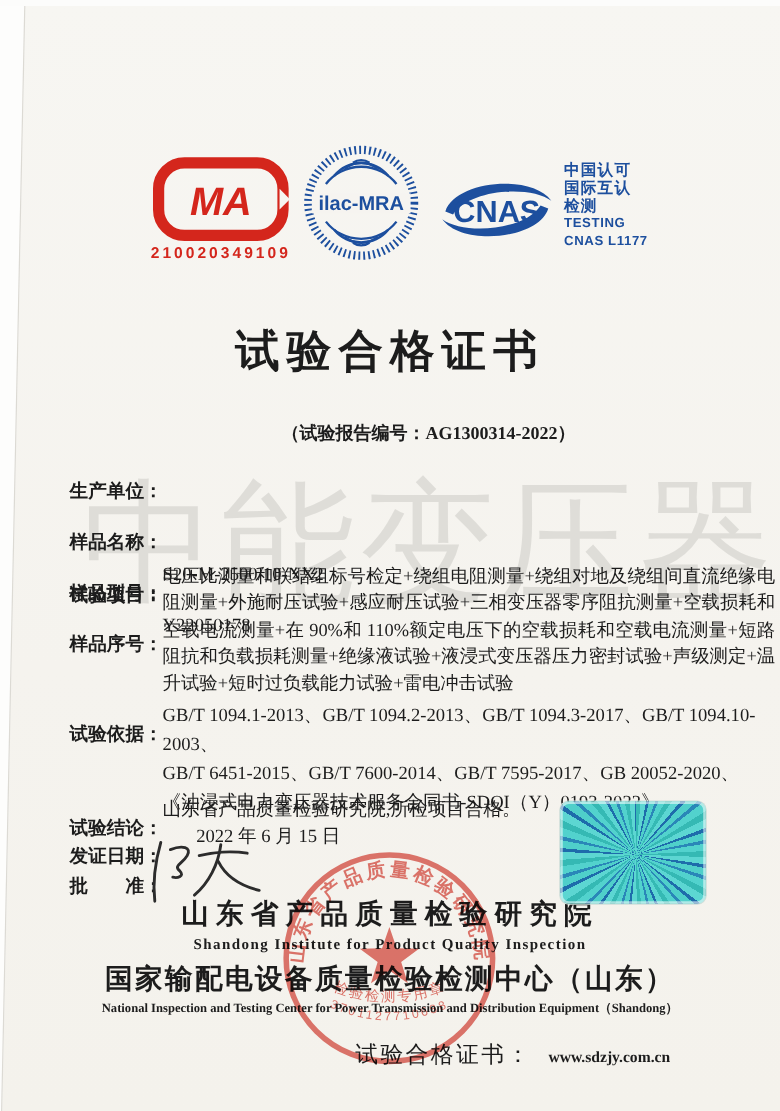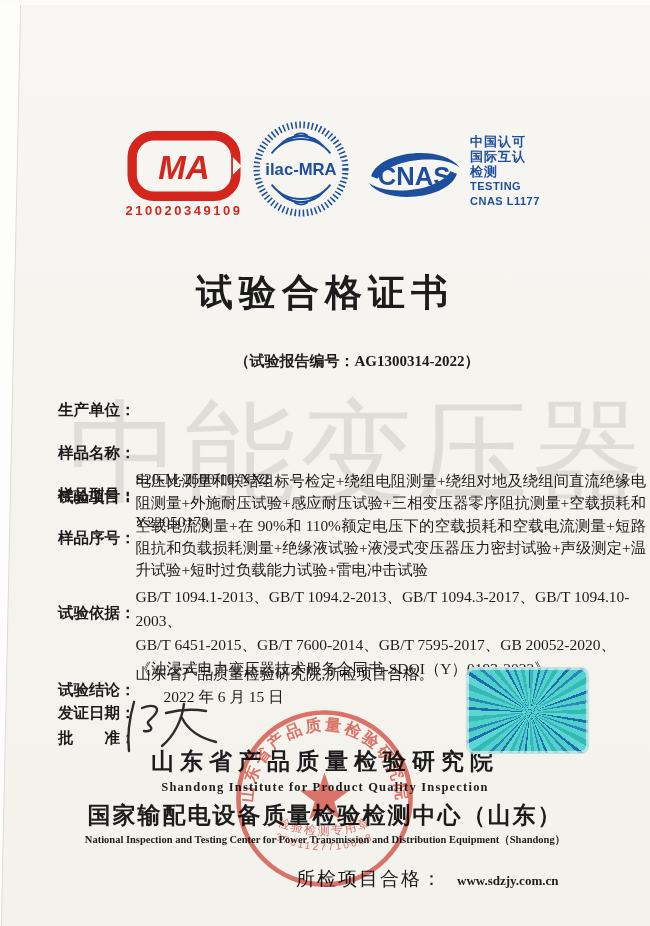--- a/index.html
+++ b/index.html
@@ -197,16 +197,16 @@
     <path fill="#dd5a50" d="M100,72 L106.6,91 L126.7,91.4 L110.6,103.4 L116.6,122.6 L100,111 L83.4,122.6 L89.4,103.4 L73.3,91.4 L93.4,91 Z"></path>
     <text font-size="13" fill="#dd5a50" letter-spacing="2" font-family="Liberation Serif, DejaVu Serif, serif">
       <textPath href="#innerPath" startOffset="50%" text-anchor="middle">检验检测专用章</textPath>
     </text>
     <text font-size="11" fill="#dd5a50" letter-spacing="2.5" font-family="Liberation Sans, DejaVu Sans, sans-serif">
       <textPath href="#numPath" startOffset="50%" text-anchor="middle">3701127710688</textPath>
     </text>
   </svg>
 
   <div class="abs z2 footer-line">
-    <span class="footer-label">所检项目合格：</span>
+    <span class="footer-label">试验合格证书：</span>
     <span class="footer-url">www.sdzjy.com.cn</span>
   </div>
 </div>
 
 </body></html>

